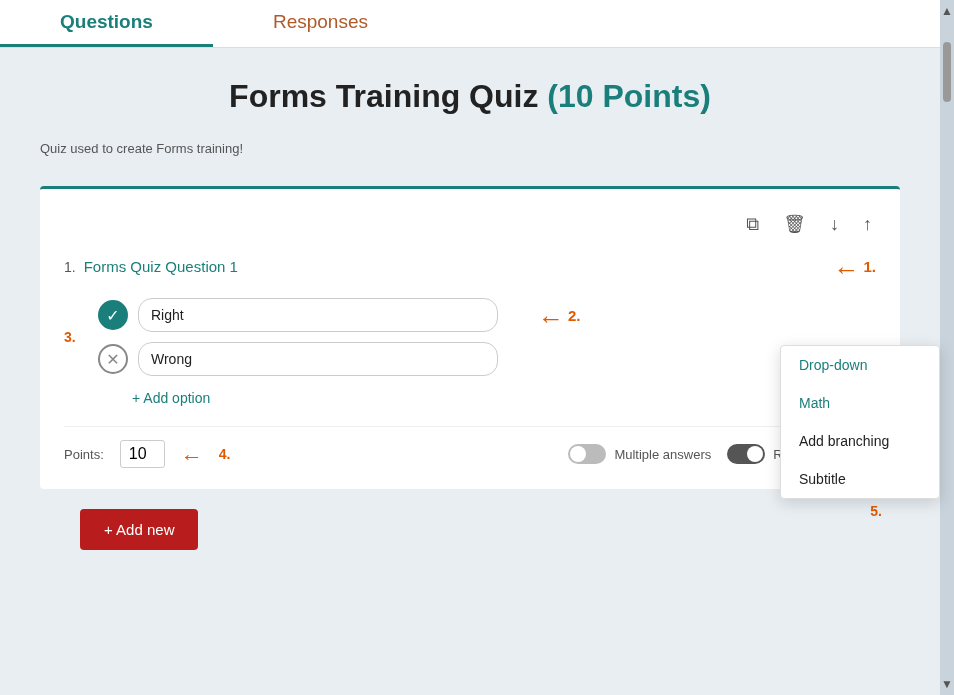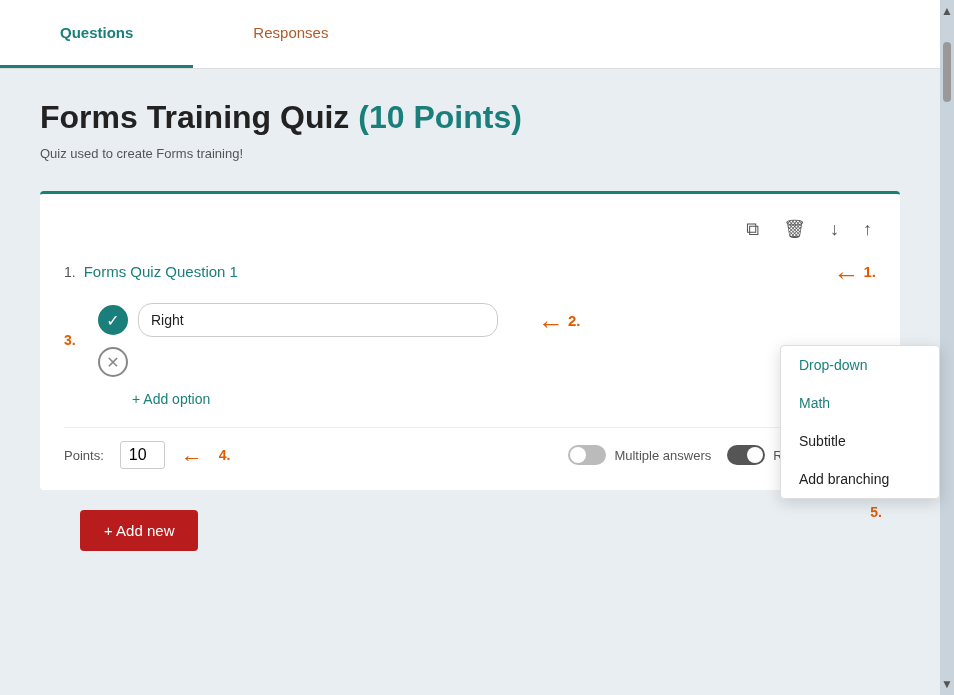--- a/index.html
+++ b/index.html
@@ -17,23 +17,23 @@
       flex-direction: column;
       background: #e8eef2;
       overflow: hidden;
     }
     .tab-bar {
       display: flex;
       background: white;
       border-bottom: 1px solid #ddd;
     }
     .tab {
-      padding: 24px 60px;
-      cursor: pointer;
-      font-size: 15px;
+      padding: 11px 60px;
+      cursor: pointer;
+      font-size: 19px;
       color: #555;
       border-bottom: 3px solid transparent;
       position: relative;
       text-align: center;
     }
     .tab.active {
       color: #1a7f7a;
       border-bottom: 3px solid #1a7f7a;
       font-weight: 600;
     }
@@ -43,21 +43,22 @@
     .content-area {
       flex: 1;
       overflow-y: auto;
       padding: 30px 40px;
       position: relative;
     }
     .quiz-title {
       font-size: 32px;
       font-weight: 600;
       color: #222;
-      margin-bottom: 10px;
+      margin-bottom: 26px;
+      text-align: center;
     }
     .quiz-title span.points {
       color: #1a7f7a;
     }
     .quiz-description {
       font-size: 13px;
       color: #555;
       margin-bottom: 30px;
     }
     .question-card {
@@ -330,20 +331,21 @@
           <input class="option-input" type="text" value="Right" style="">
 
           <div class="arrow-label" style="margin-left:30px;">
             <span style="font-size:26px; color:#e05a00;">←</span>
             <span style="color:#e05a00;font-weight:bold;font-size:15px;">2.</span>
           </div>
         </div>
 
         <div class="option-row" style="margin-left: 24px;">
           <div class="option-icon-wrong">✕</div>
+          <input class="option-input" type="text" value="Wrong" style="">
         </div>
       </div>
 
       <div style="margin-left:24px; margin-top:8px;">
         <button class="add-option-btn">
           <span>+ Add option</span>
         </button>
       </div>
 
       <div class="card-footer">
@@ -390,24 +392,24 @@
 </div>
 
 <div class="dropdown-menu">
   <div class="dropdown-item" style="color:#1a7f7a;">
     <span>Drop-down</span>
   </div>
   <div class="dropdown-item" style="color:#1a7f7a;">
     <span>Math</span>
   </div>
   <div class="dropdown-item plain">
+    <span>Add branching</span>
+  </div>
+  <div class="dropdown-item plain">
     <span>Subtitle</span>
-  </div>
-  <div class="dropdown-item plain">
-    <span>Add branching</span>
   </div>
 </div>
 
 <style>
   .dropdown-menu {
     position: fixed;
     right: 14px;
     top: 345px;
   }
 </style>

